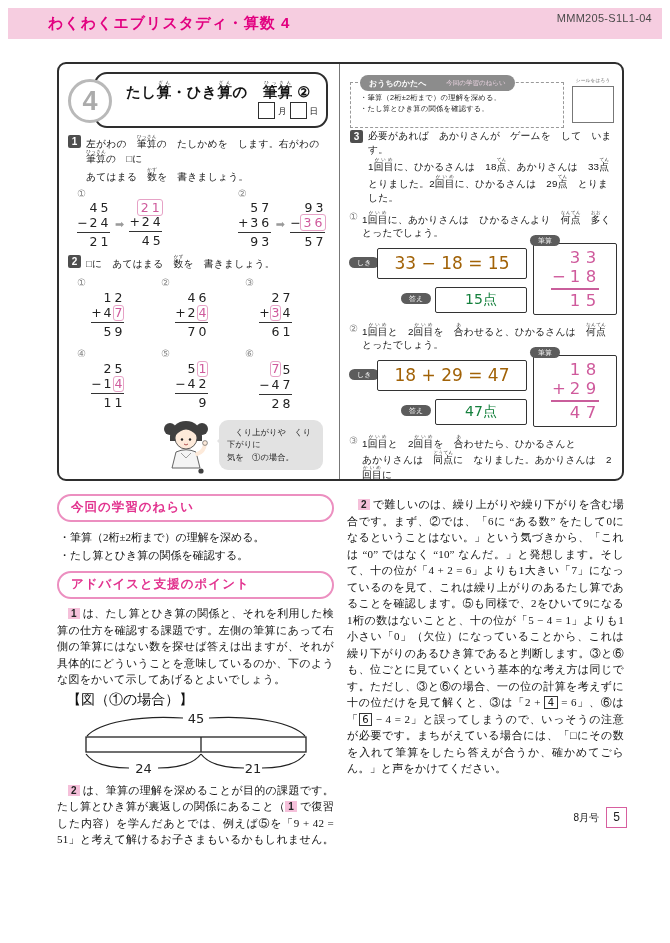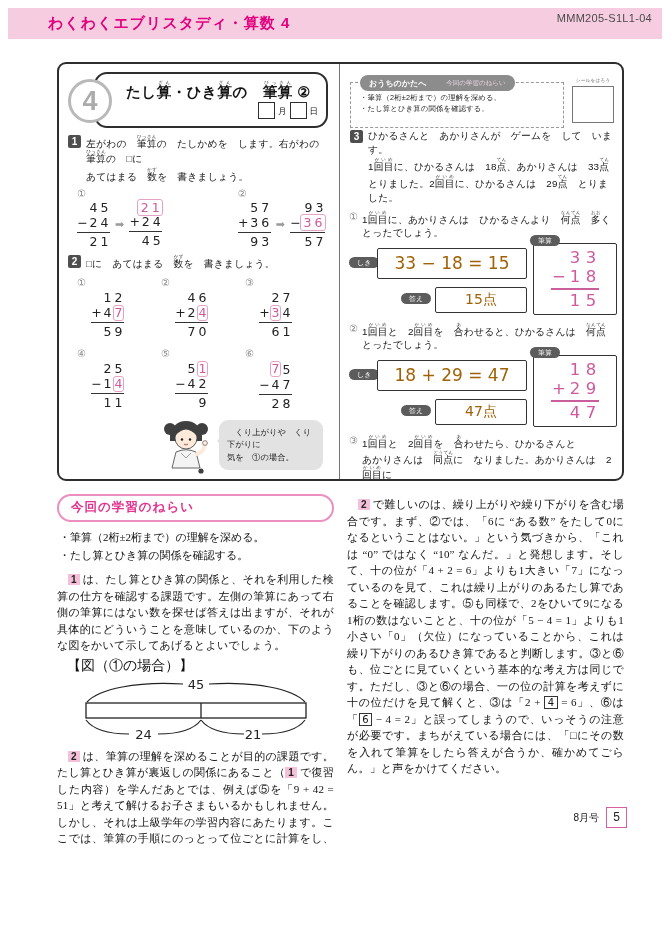--- a/index.html
+++ b/index.html
@@ -72,21 +72,21 @@
 
   
   .p3-text{font-size:9.8px;line-height:1.42;color:#141414;letter-spacing:.2px}
   .p3-part{margin-top:5px}
   .p3-q{font-size:9.8px;line-height:1.38;color:#141414;padding-left:13px;position:relative;letter-spacing:.2px}
   .p3-q .sub{position:absolute;left:0;top:0}
   .p3-ans{position:relative;height:74px;margin-top:3px}
   .pill{display:inline-block;background:#5c5c5c;color:#fff;font-size:7px;border-radius:8px;padding:2px 8px;line-height:1}
   .fbox{position:absolute;left:28px;top:5px;width:150px;height:31px;border:1.6px solid #333;border-radius:2px;color:#a16207;font-size:17px;text-align:center;line-height:28px;font-family:"DejaVu Sans",sans-serif;background:#fff}
   .shiki-pill{position:absolute;left:0;top:14px}
-  .abox{position:absolute;left:86px;top:44px;width:92px;height:26px;border:1.6px solid #333;border-radius:2px;color:#a16207;font-size:14px;text-align:center;line-height:23px;font-family:"DejaVu Sans",sans-serif;background:#fff}
+  .abox{position:absolute;left:86px;top:44px;width:92px;height:26px;border:1.6px solid #333;border-radius:2px;color:#15803d;font-size:14px;text-align:center;line-height:23px;font-family:"DejaVu Sans",sans-serif;background:#fff}
   .kotae-pill{position:absolute;left:52px;top:50px}
   .hwrap{position:absolute;right:1px;top:0;width:84px;height:72px}
   .hpill{position:absolute;left:-3px;top:-8px;z-index:3}
   .hbox{position:absolute;inset:0;border:1.6px solid #333;border-radius:2px;display:flex;justify-content:center;align-items:center;background:#fff}
 
   
   .guide{position:absolute;left:57px;top:494px;width:567px;height:420px}
   .gcol-left{position:absolute;left:0;top:0;width:277px}
   .gcol-right{position:absolute;left:290px;top:2px;width:277px}
   .ghead{border:2px solid #ec8fc0;border-radius:14px;padding:3px 12px 4px;color:#e2338f;font-size:12.5px;font-weight:bold;margin-bottom:6px;background:#fff;letter-spacing:1px}
@@ -351,21 +351,21 @@
         </div>
         <div class="sticker">
           <div class="sticker-caption">シールをはろう</div>
           <div class="sticker-square"></div>
         </div>
       </div>
 
       <div class="prob">
         <span class="badge">3</span>
         <div class="p3-text">
-            <div>ひかるさんと　あかりさんが　ゲームを　して　います。</div>
+            <div>必要があれば　あかりさんが　ゲームを　して　います。</div>
             <div>1<ruby>回目<rt>かいめ</rt></ruby>に、ひかるさんは　18<ruby>点<rt>てん</rt></ruby>、あかりさんは　33<ruby>点<rt>てん</rt></ruby></div>
             <div>とりました。2<ruby>回目<rt>かいめ</rt></ruby>に、ひかるさんは　29<ruby>点<rt>てん</rt></ruby>　とりました。</div>
           </div>
       </div>
       <div id="p3-parts">
           <div class="p3-part">
             <div class="p3-q">
               <span class="sub">①</span>
               <div>1<ruby>回目<rt>かいめ</rt></ruby>に、あかりさんは　ひかるさんより　<ruby>何点<rt>なんてん</rt></ruby>　<ruby>多<rt>おお</rt></ruby>く</div>
               <div>とったでしょう。</div>
@@ -441,20 +441,21 @@
     </div>
   </div>
 
   <div class="guide">
     <div class="gcol-left">
       <div class="ghead">今回の学習のねらい</div>
       <div class="bullets">
           <div>・筆算（2桁±2桁まで）の理解を深める。</div>
           <div>・たし算とひき算の関係を確認する。</div>
         </div>
+      <div class="ghead">アドバイスと支援のポイント</div>
       <div class="gtext gp"><span class="ref">1</span> は、たし算とひき算の関係と、それを利用した検算の仕方を確認する課題です。左側の筆算にあって右側の筆算にはない数を探せば答えは出ますが、それが具体的にどういうことを意味しているのか、下のような図をかいて示してあげるとよいでしょう。</div>
       <div class="fig-caption">【図（①の場合）】</div>
       <div class="figure">
         <svg width="258" height="66" viewBox="0 0 258 66">
           <text x="129" y="13" text-anchor="middle">45</text>
           <path d="M116 8 C 70 5 32 13 20 26" stroke="#222" stroke-width="1.2" fill="none"></path>
           <path d="M142 8 C 188 5 226 13 238 26" stroke="#222" stroke-width="1.2" fill="none"></path>
           <rect x="19" y="27" width="220" height="15" fill="#fff" stroke="#222" stroke-width="1.3"></rect>
           <line x1="134" y1="27" x2="134" y2="42" stroke="#222" stroke-width="1.3"></line>
           <path d="M19 44 C 28 56 48 58 62 58" stroke="#222" stroke-width="1.2" fill="none"></path>

